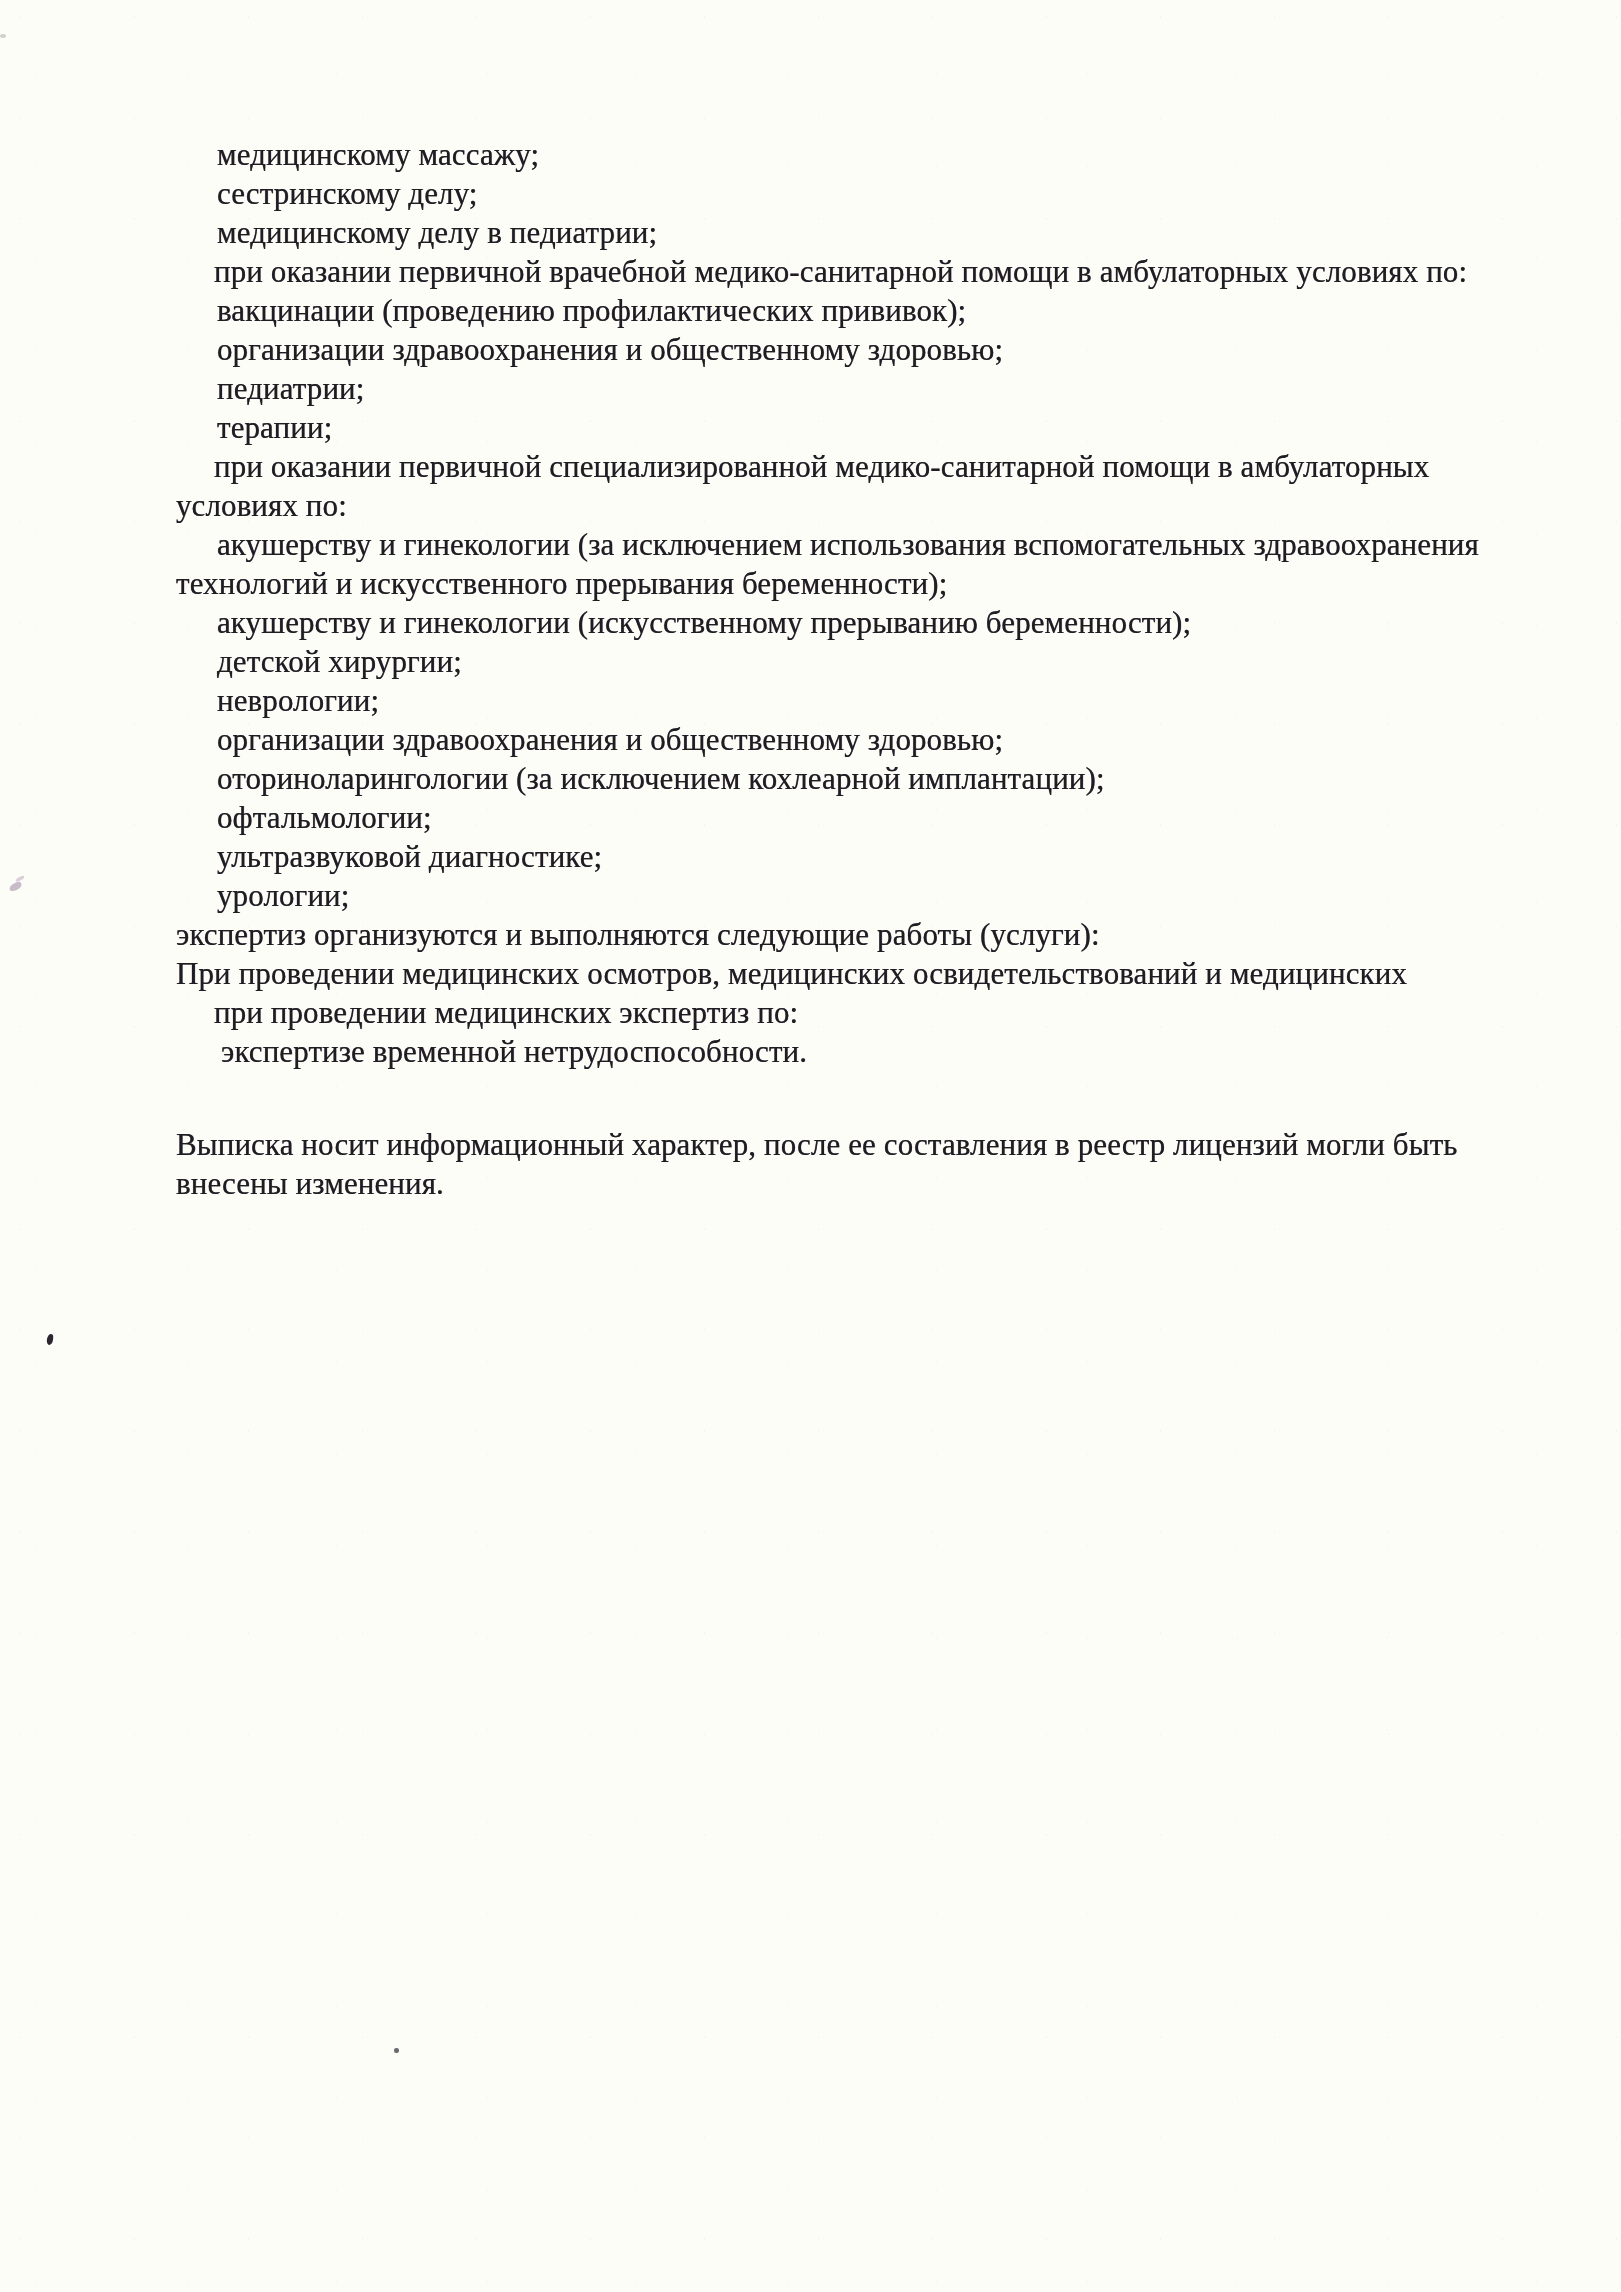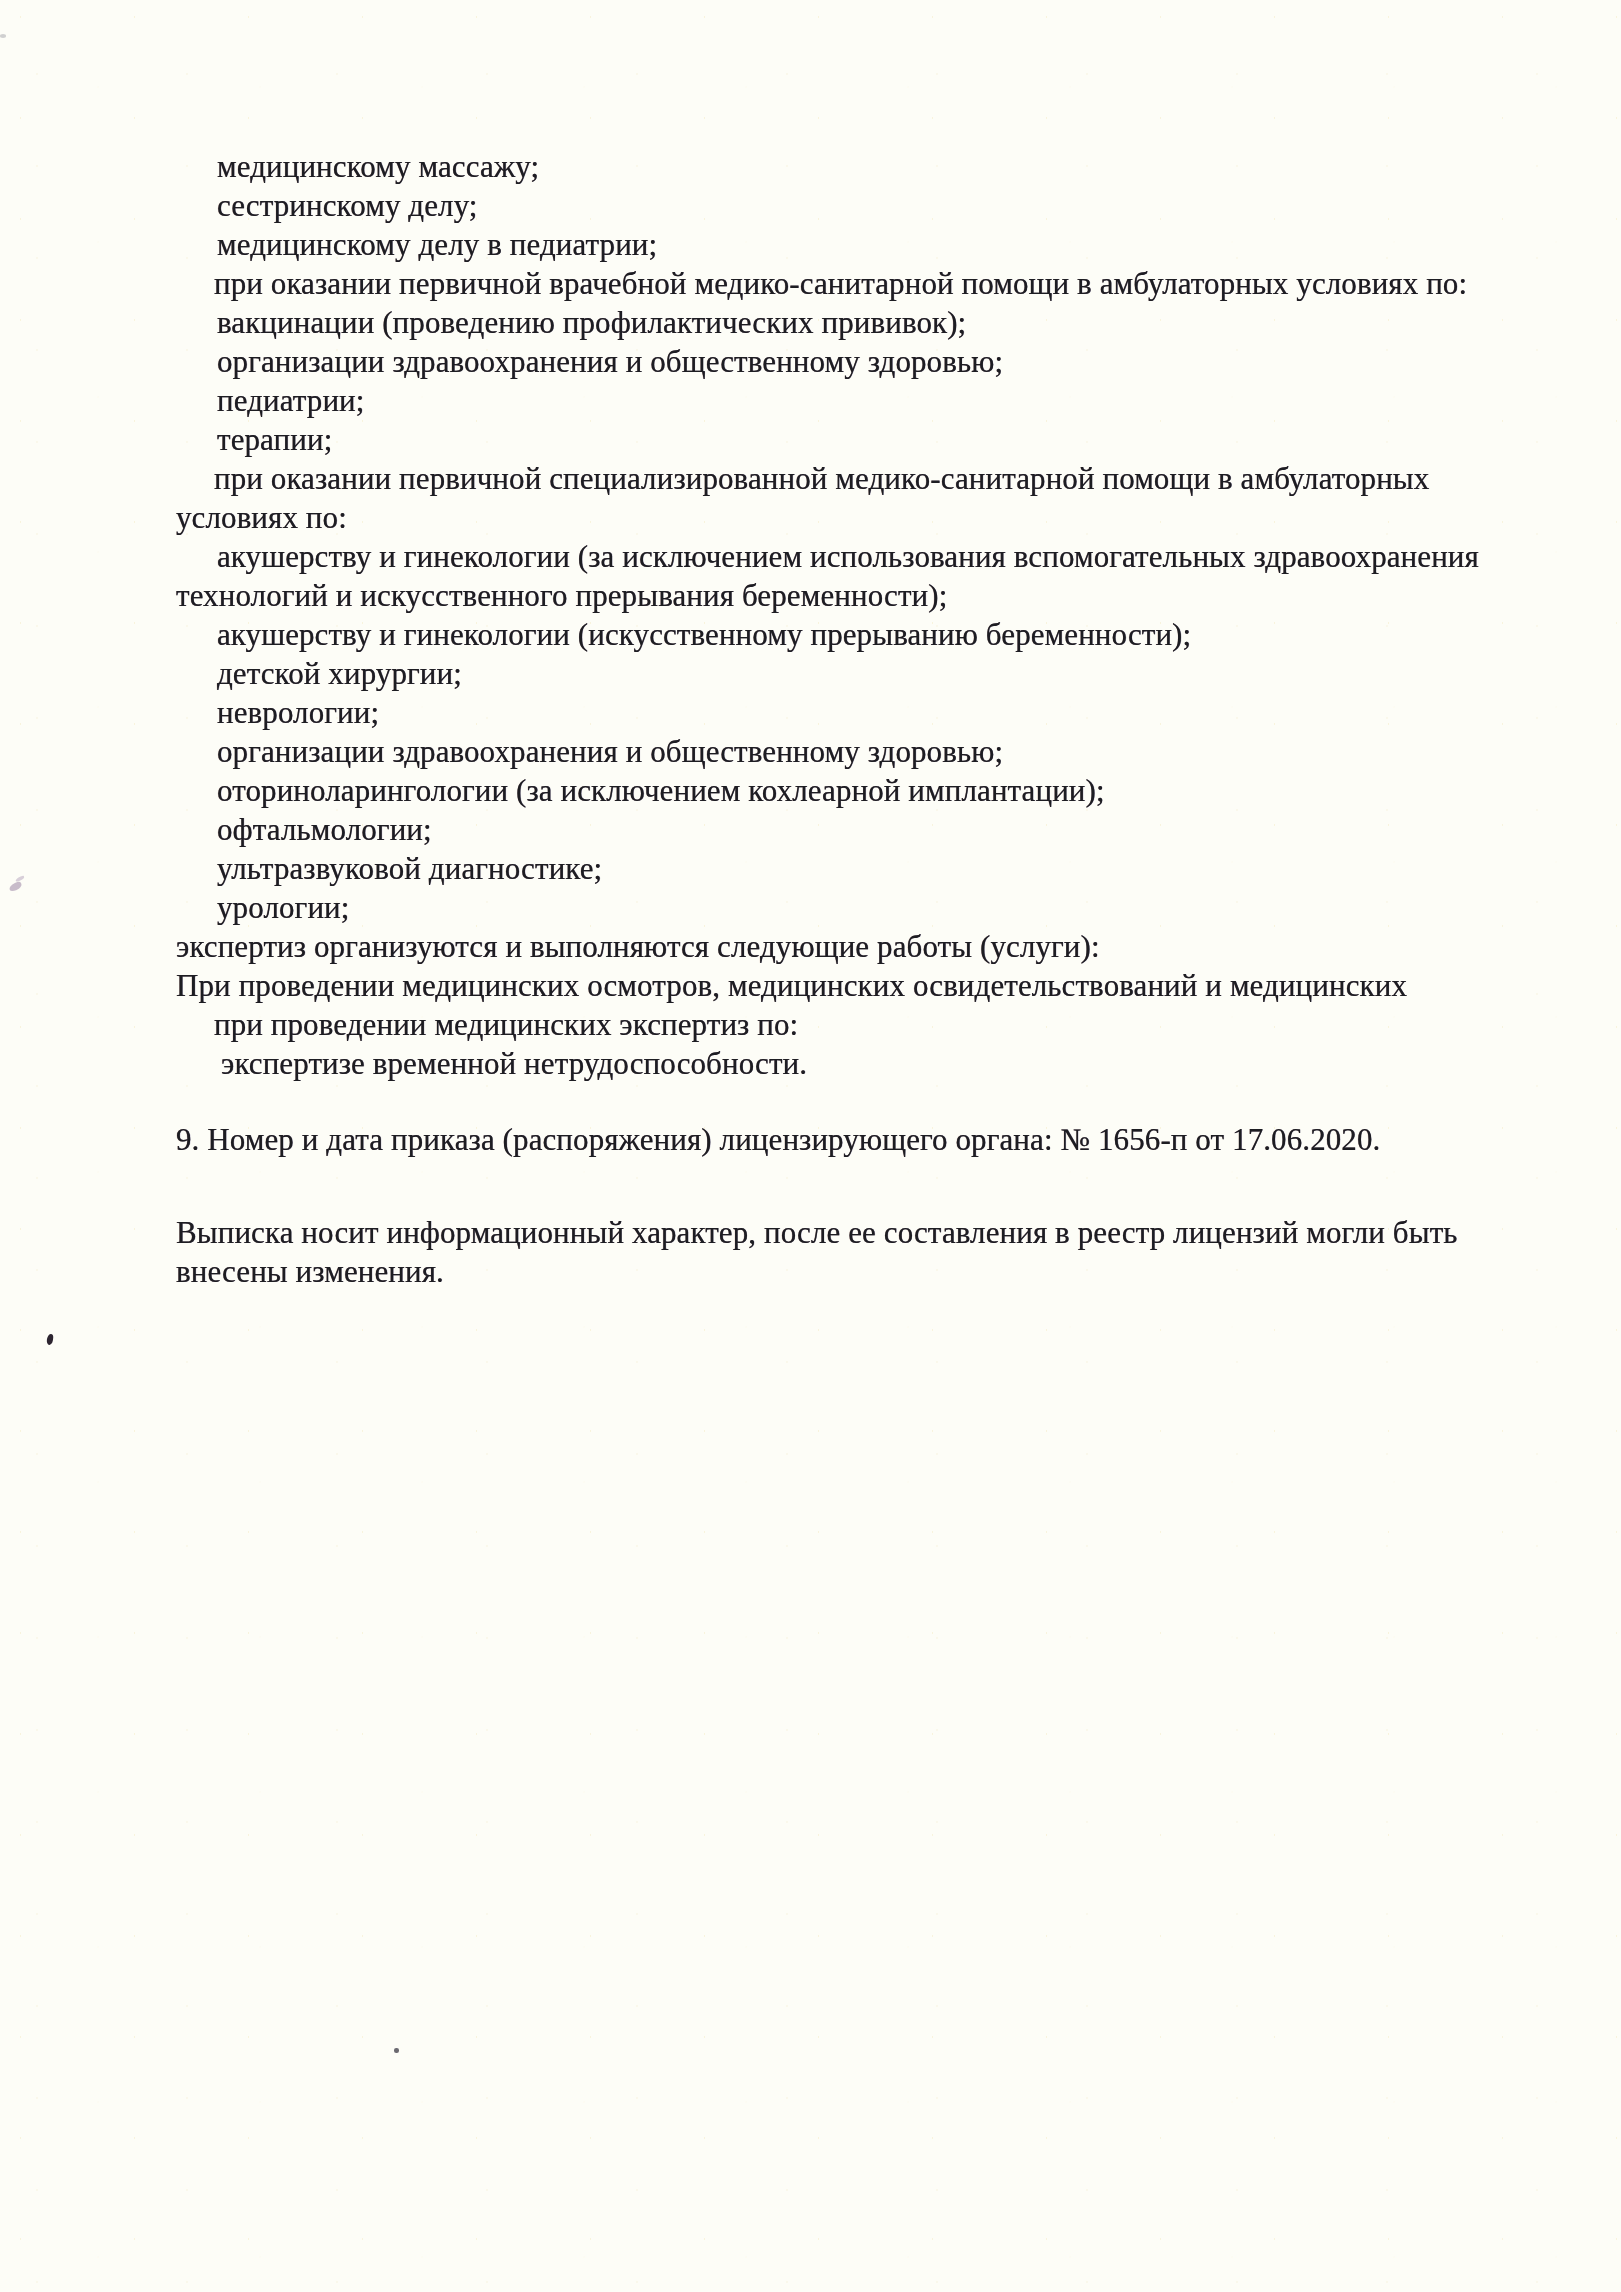--- a/index.html
+++ b/index.html
@@ -22,21 +22,21 @@
       radial-gradient(1px 1px at 60px 47px, rgba(242,229,178,.65), transparent 70%),
       radial-gradient(1.3px 1.3px at 37px 74px, rgba(230,212,150,.55), transparent 70%),
       radial-gradient(0.9px 0.9px at 80px 28px, rgba(245,233,190,.65), transparent 70%),
       radial-gradient(1.1px 1.1px at 98px 87px, rgba(238,222,165,.6), transparent 70%),
       radial-gradient(0.9px 0.9px at 8px 55px, rgba(240,226,172,.5), transparent 70%);
     background-size: 114px 101px, 133px 117px, 150px 92px, 124px 141px, 162px 155px, 87px 80px;
   }
   .text-block {
     position: absolute;
     left: 176px;
-    top: 147px;
+    top: 135px;
     width: 1397px;
     font-size: 31px;
     line-height: 39px;
     color: #1d1d22;
     white-space: nowrap;
     letter-spacing: 0.1px;
     text-shadow: 0.4px 0 0 rgba(50,40,110,0.28), -0.4px 0 0 rgba(140,60,40,0.22), 0 0 0.4px rgba(30,30,40,0.55);
   }
   .ln       { margin-left: 0; }
   .ind1     { margin-left: 38px; }
@@ -97,21 +97,20 @@
     <div class="ln ind2">неврологии;</div>
     <div class="ln ind2">организации здравоохранения и общественному здоровью;</div>
     <div class="ln ind2">оториноларингологии (за исключением кохлеарной имплантации);</div>
     <div class="ln ind2">офтальмологии;</div>
     <div class="ln ind2">ультразвуковой диагностике;</div>
     <div class="ln ind2">урологии;</div>
     <div class="ln">экспертиз организуются и выполняются следующие работы (услуги):</div>
     <div class="ln">При проведении медицинских осмотров, медицинских освидетельствований и медицинских</div>
     <div class="ln ind1">при проведении медицинских экспертиз по:</div>
     <div class="ln ind2b">экспертизе временной нетрудоспособности.</div>
-    <div class="ln gap-sec9">9. Номер и дата приказа (распоряжения) лицензирующего органа: № 1656-п от 17.06.2020.</div>
     <div class="ln gap-note">Выписка носит информационный характер, после ее составления в реестр лицензий могли быть</div>
     <div class="ln">внесены изменения.</div>
   </div>
 
   <div class="artifact a-edge"></div>
   <div class="artifact a-smudge"></div>
   <div class="artifact a-speck"></div>
   <div class="artifact a-dot"></div>
 
 </div>

